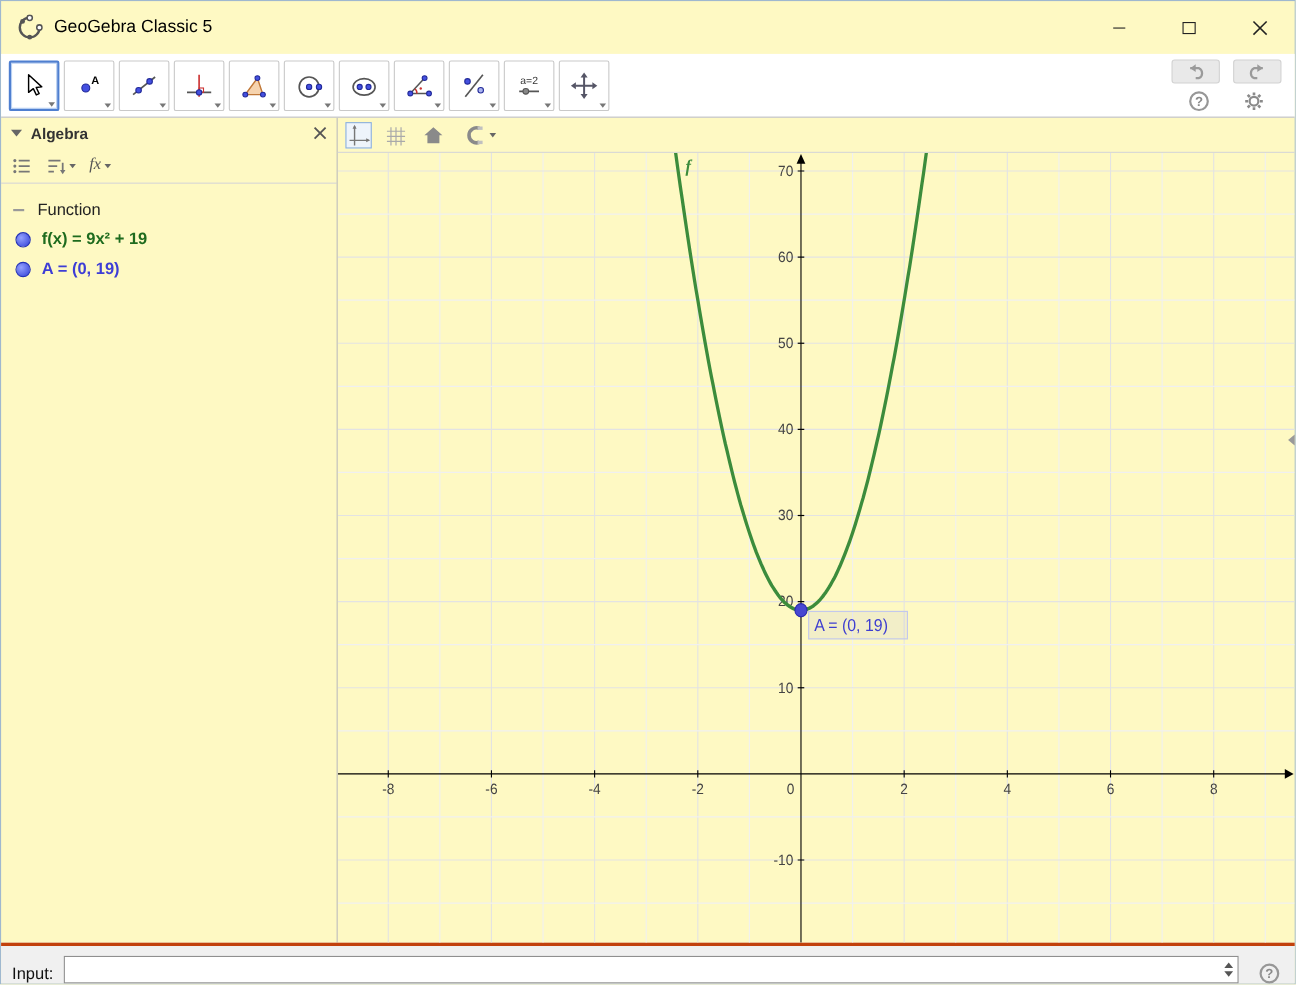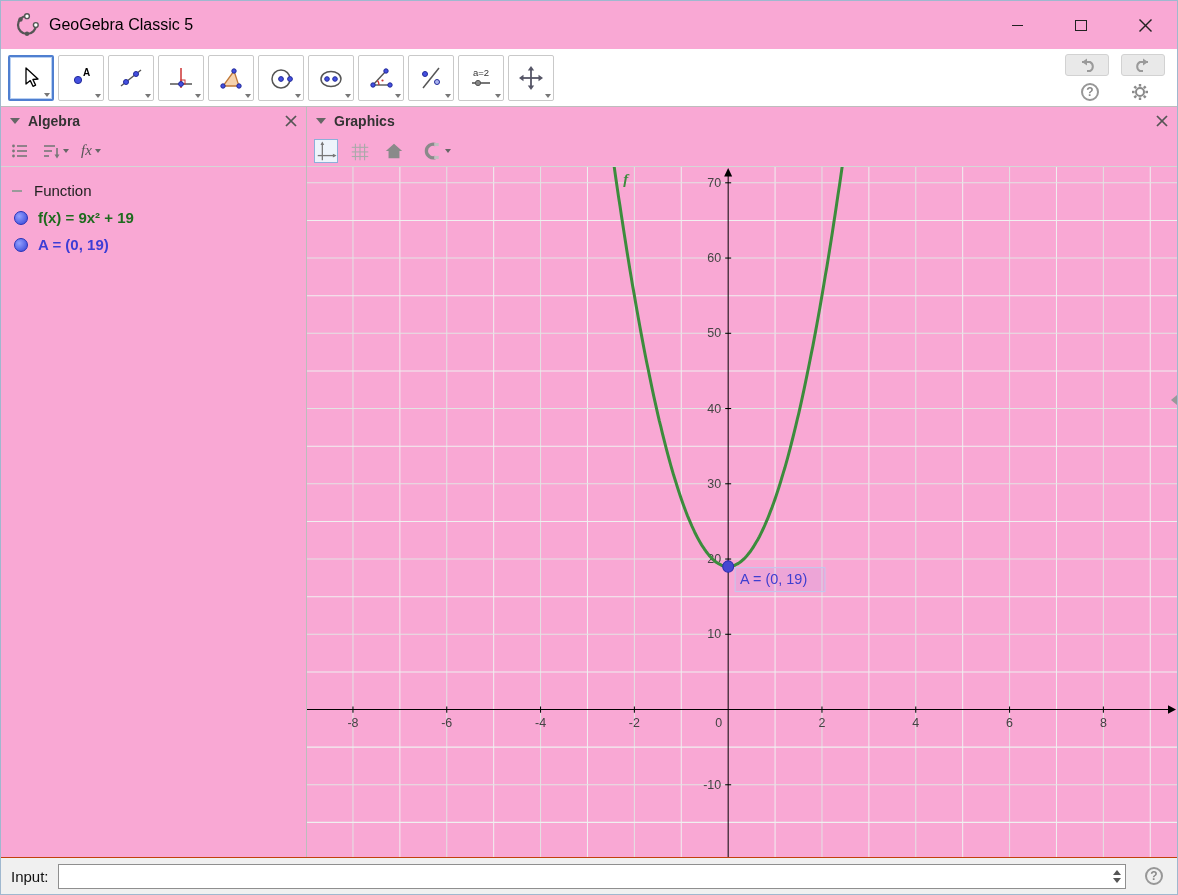--- a/index.html
+++ b/index.html
@@ -1,18 +1,18 @@
 <!DOCTYPE html>
 <html><head>
 <meta charset="utf-8">
 <style>
   *{margin:0;padding:0;box-sizing:border-box}
   html,body{width:1178px;height:895px;overflow:hidden}
   body{font-family:"Liberation Sans",sans-serif;background:#fff;color:#111}
-  .window{width:1178px;height:895px;display:flex;flex-direction:column;border:1px solid #9fb8cf;background:#f9a8d4}
+  .window{width:1178px;height:895px;display:flex;flex-direction:column;border:1px solid #9fb8cf;background:#fef9c3}
 
   
   .titlebar{height:48px;display:flex;align-items:center;padding-left:14px;flex:none}
   .title-text{font-size:16px;margin-left:10px;color:#000}
   .win-controls{margin-left:auto;display:flex;height:100%}
   .win-btn{width:64px;display:flex;align-items:center;justify-content:center;cursor:pointer}
   .glyph-min{width:11px;height:1px;background:#222;display:block}
   .glyph-max{width:12px;height:11px;border:1px solid #222;display:block}
 
   
@@ -53,21 +53,21 @@
   .alg-item{display:flex;align-items:center;height:27px;padding-left:13px}
   .marble{width:14px;height:14px;border-radius:50%;background:radial-gradient(circle at 35% 35%,#93a0ff,#3140d6);border:1px solid #2533b8;margin-right:10px;cursor:pointer;flex:none}
   .item-text{font-weight:bold;cursor:pointer;white-space:nowrap}
 
   
   .graph-area{flex:1;position:relative;overflow:hidden;min-height:0}
   .graph-area svg{position:absolute;inset:0;width:100%;height:100%;cursor:crosshair}
   .edge-arrow{position:absolute;right:0;top:288px;width:0;height:0;border-top:5px solid transparent;border-bottom:5px solid transparent;border-right:6px solid #999;cursor:pointer}
 
   
-  .inputbar{height:37px;background:#f0f0f0;border-top:1px solid #c2410c;display:flex;align-items:center;padding:0 14px 0 10px;flex:none;gap:9px}
+  .inputbar{height:37px;background:#f0f0f0;border-top:3px solid #c2410c;display:flex;align-items:flex-end;padding:0 14px 0 10px;flex:none;gap:9px}
   .input-label{font-size:15px}
   .input-wrap{flex:1;height:25px;background:#fff;border:1px solid #8f8f8f;position:relative;display:flex;align-items:center;margin-right:10px}
   .input-wrap input{width:100%;height:100%;border:none;outline:none;font-size:14px;padding:0 20px 0 6px;font-family:"Liberation Sans",sans-serif;background:transparent}
   .spinner{position:absolute;right:4px;top:0;bottom:0;display:flex;flex-direction:column;justify-content:center;gap:3px;cursor:pointer}
   .spinner .up{width:0;height:0;border-left:4px solid transparent;border-right:4px solid transparent;border-bottom:5px solid #555}
   .spinner .down{width:0;height:0;border-left:4px solid transparent;border-right:4px solid transparent;border-top:5px solid #555}
 </style>
 </head>
 <body>
 
@@ -301,30 +301,20 @@
         <div class="alg-item">
           <span class="marble"></span>
           <span class="item-text" style="color: rgb(61, 61, 214);">A = (0, 19)</span>
         </div>
       </div>
     </div>
 
     <div class="divider"></div>
 
     <div class="graphics">
-      <div class="panel-header">
-        <span class="tri-down"></span>
-        <span>Graphics</span>
-        <span class="panel-close">
-          <svg width="12" height="12" viewBox="0 0 12 12">
-            <line x1="1" y1="1" x2="11" y2="11" stroke="#555" stroke-width="1.7"></line>
-            <line x1="11" y1="1" x2="1" y2="11" stroke="#555" stroke-width="1.7"></line>
-          </svg>
-        </span>
-      </div>
       <div class="subtoolbar">
         <span class="sbtn active">
           <svg width="22" height="22" viewBox="0 0 24 24">
             <line x1="3" y1="17" x2="22" y2="17" stroke="#777" stroke-width="1.4"></line>
             <line x1="8" y1="3" x2="8" y2="22" stroke="#777" stroke-width="1.4"></line>
             <polygon points="23.5,17 19.5,15 19.5,19" fill="#777"></polygon>
             <polygon points="8,1.5 6,5.5 10,5.5" fill="#777"></polygon>
           </svg>
         </span>
         <span class="sbtn">

